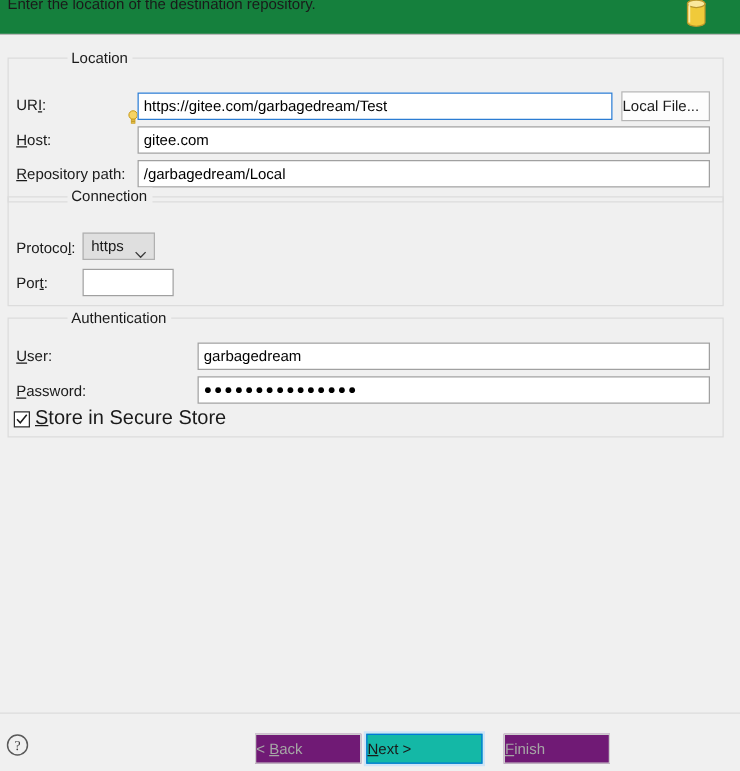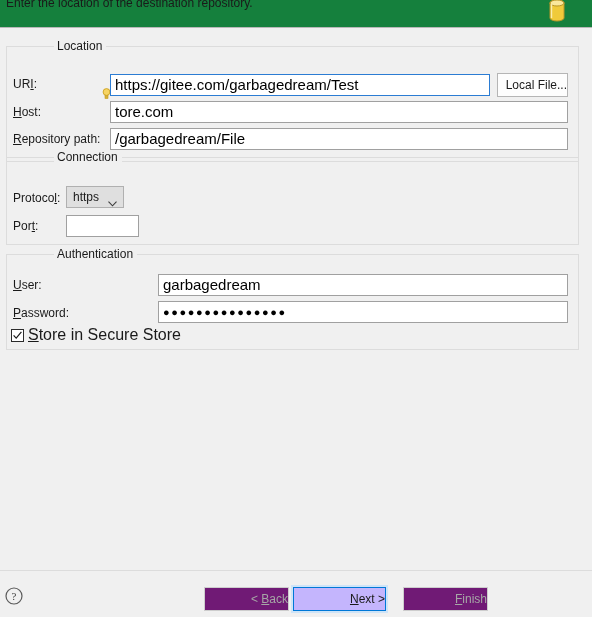--- a/index.html
+++ b/index.html
@@ -86,21 +86,21 @@
   }
   .field-label u { text-decoration: underline; }
 
   
   .textfield {
     position: absolute;
     background: #ffffff;
     border: 1px solid #a0a0a0;
     box-sizing: border-box;
     font-family: "Liberation Sans", sans-serif;
-    font-size: 15px;
+    font-size: 12px;
     color: #000000;
     padding: 0 0 0 4px;
     line-height: 20px;
     height: 22px;
     white-space: nowrap;
     overflow: hidden;
   }
   .textfield.focused {
     border: 1px solid #2b7cd3;
     outline: none;
@@ -122,40 +122,40 @@
 
   
   .btn {
     position: absolute;
     box-sizing: border-box;
     background: #e1e1e1;
     border: 1px solid #adadad;
     font-family: "Liberation Sans", sans-serif;
     font-size: 12px;
     color: #1a1a1a;
-    text-align: right;
+    text-align: left;
     line-height: 22px;
     height: 24px;
     white-space: nowrap;
     cursor: default;
   }
   .btn u { text-decoration: underline; }
   .btn.disabled {
     color: #a6a6a6;
     background: #701a75;
     border-color: #cdcdcd;
   }
   .btn.plain {
     background: #fdfdfd;
     border: 1px solid #b5b5b5;
   }
   .btn.focused {
     border: 1px solid #0078d7;
     box-shadow: 0 0 0 2px #cfe4f7;
-    background: #c4b5fd;
+    background: #14b8a6;
   }
 
   
   .combo {
     position: absolute;
     box-sizing: border-box;
     background: #dfdfdf;
     border: 1px solid #b0b0b0;
     height: 22px;
     font-size: 12px;
@@ -249,26 +249,26 @@
       <line x1="3.2" y1="9" x2="5.8" y2="9" stroke="#a8800f" stroke-width="0.6"></line>
     </svg>
   </div>
   <div class="textfield focused" id="uri-input" style="left:110px; top:45px; width:380px;" placeholder="">https://gitee.com/garbagedream/Test</div>
 
   <div class="btn plain" style="left:497px; top:44px; width:71px;">Local File...</div>
 
   <div class="field-label" style="left:13px; top:76px;">
     <span><u>H</u>ost:</span>
   </div>
-  <div class="textfield" id="host-input" style="left:110px; top:72px; width:458px;" placeholder="">tore.com</div>
+  <div class="textfield" id="host-input" style="left:110px; top:72px; width:458px;" placeholder="">gitee.com</div>
 
   <div class="field-label" style="left:13px; top:103px;">
     <span><u>R</u>epository path:</span>
   </div>
-  <div class="textfield" id="repo-path-input" style="left:110px; top:99px; width:458px;" placeholder="">/garbagedream/File</div>
+  <div class="textfield" id="repo-path-input" style="left:110px; top:99px; width:458px;" placeholder="">/garbagedream/Local</div>
 
   <div class="group" id="group-connection">
     <div class="group-title">Connection</div>
   </div>
 
   <div class="field-label" style="left:13px; top:162px;">
     <span>Protoco<u>l</u>:</span>
   </div>
   <div class="combo" style="left:66px; top:157px; width:58px;text-align:center;">
     <span class="combo-value">https</span>

